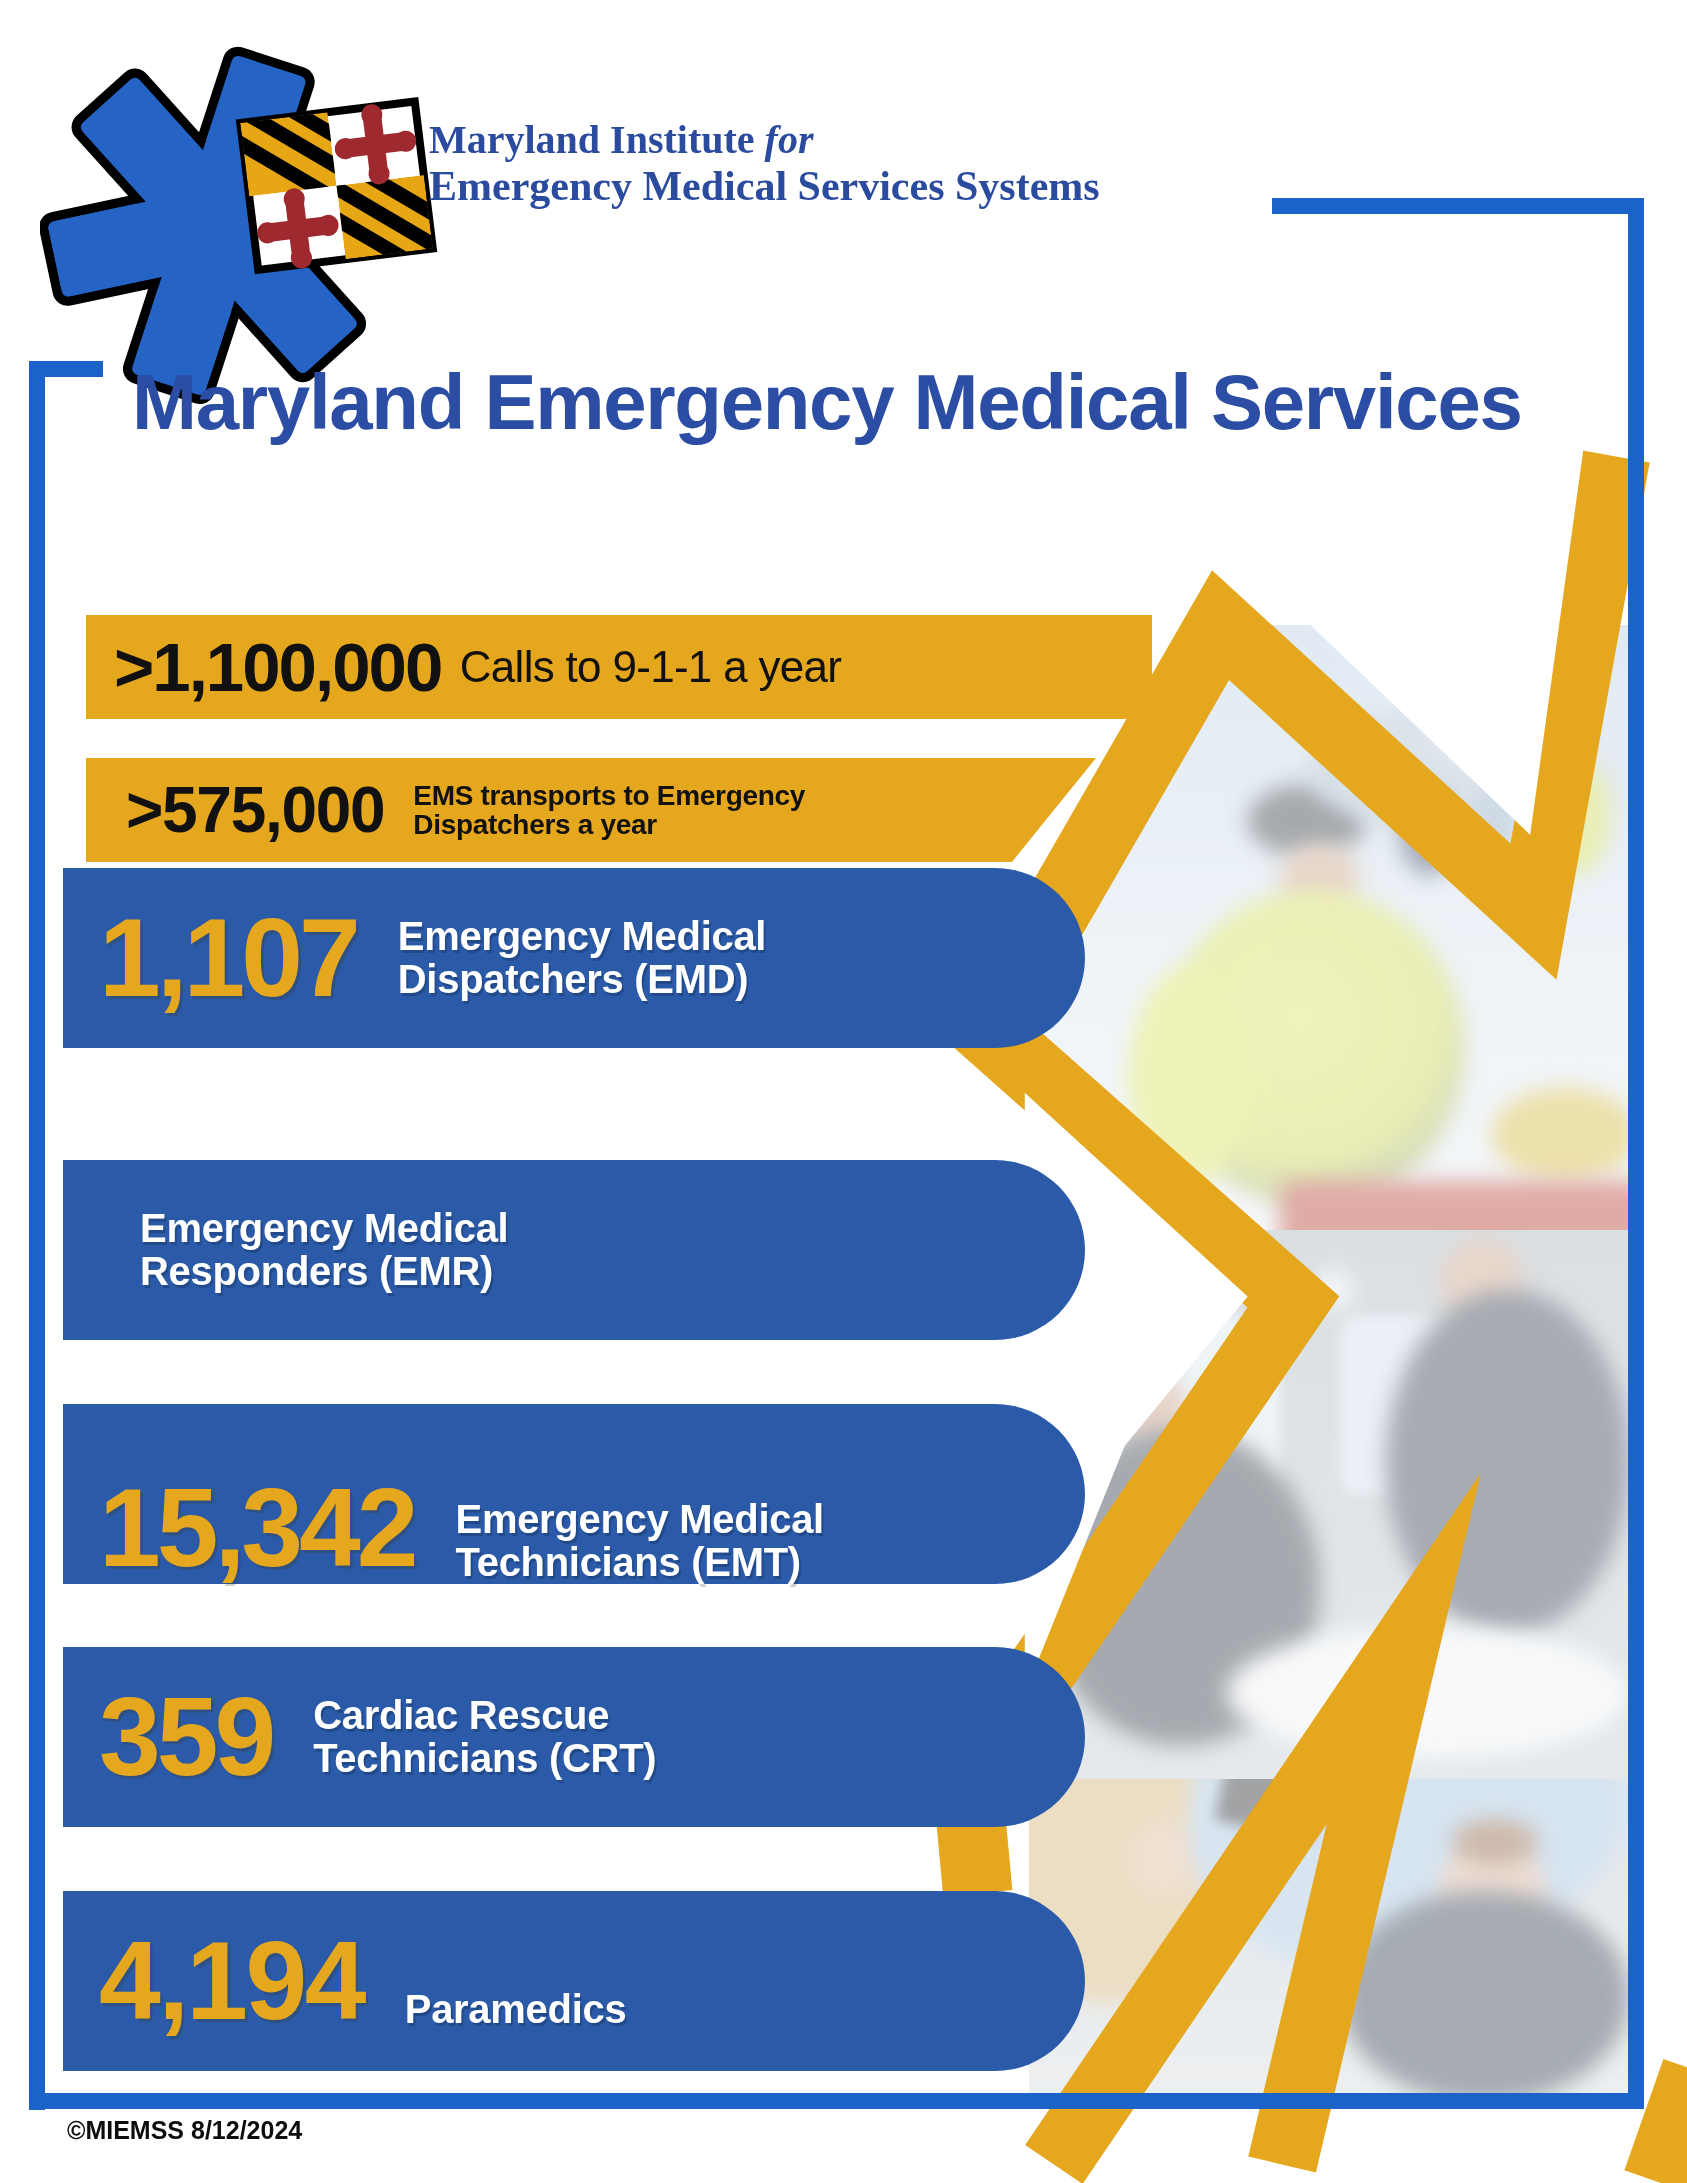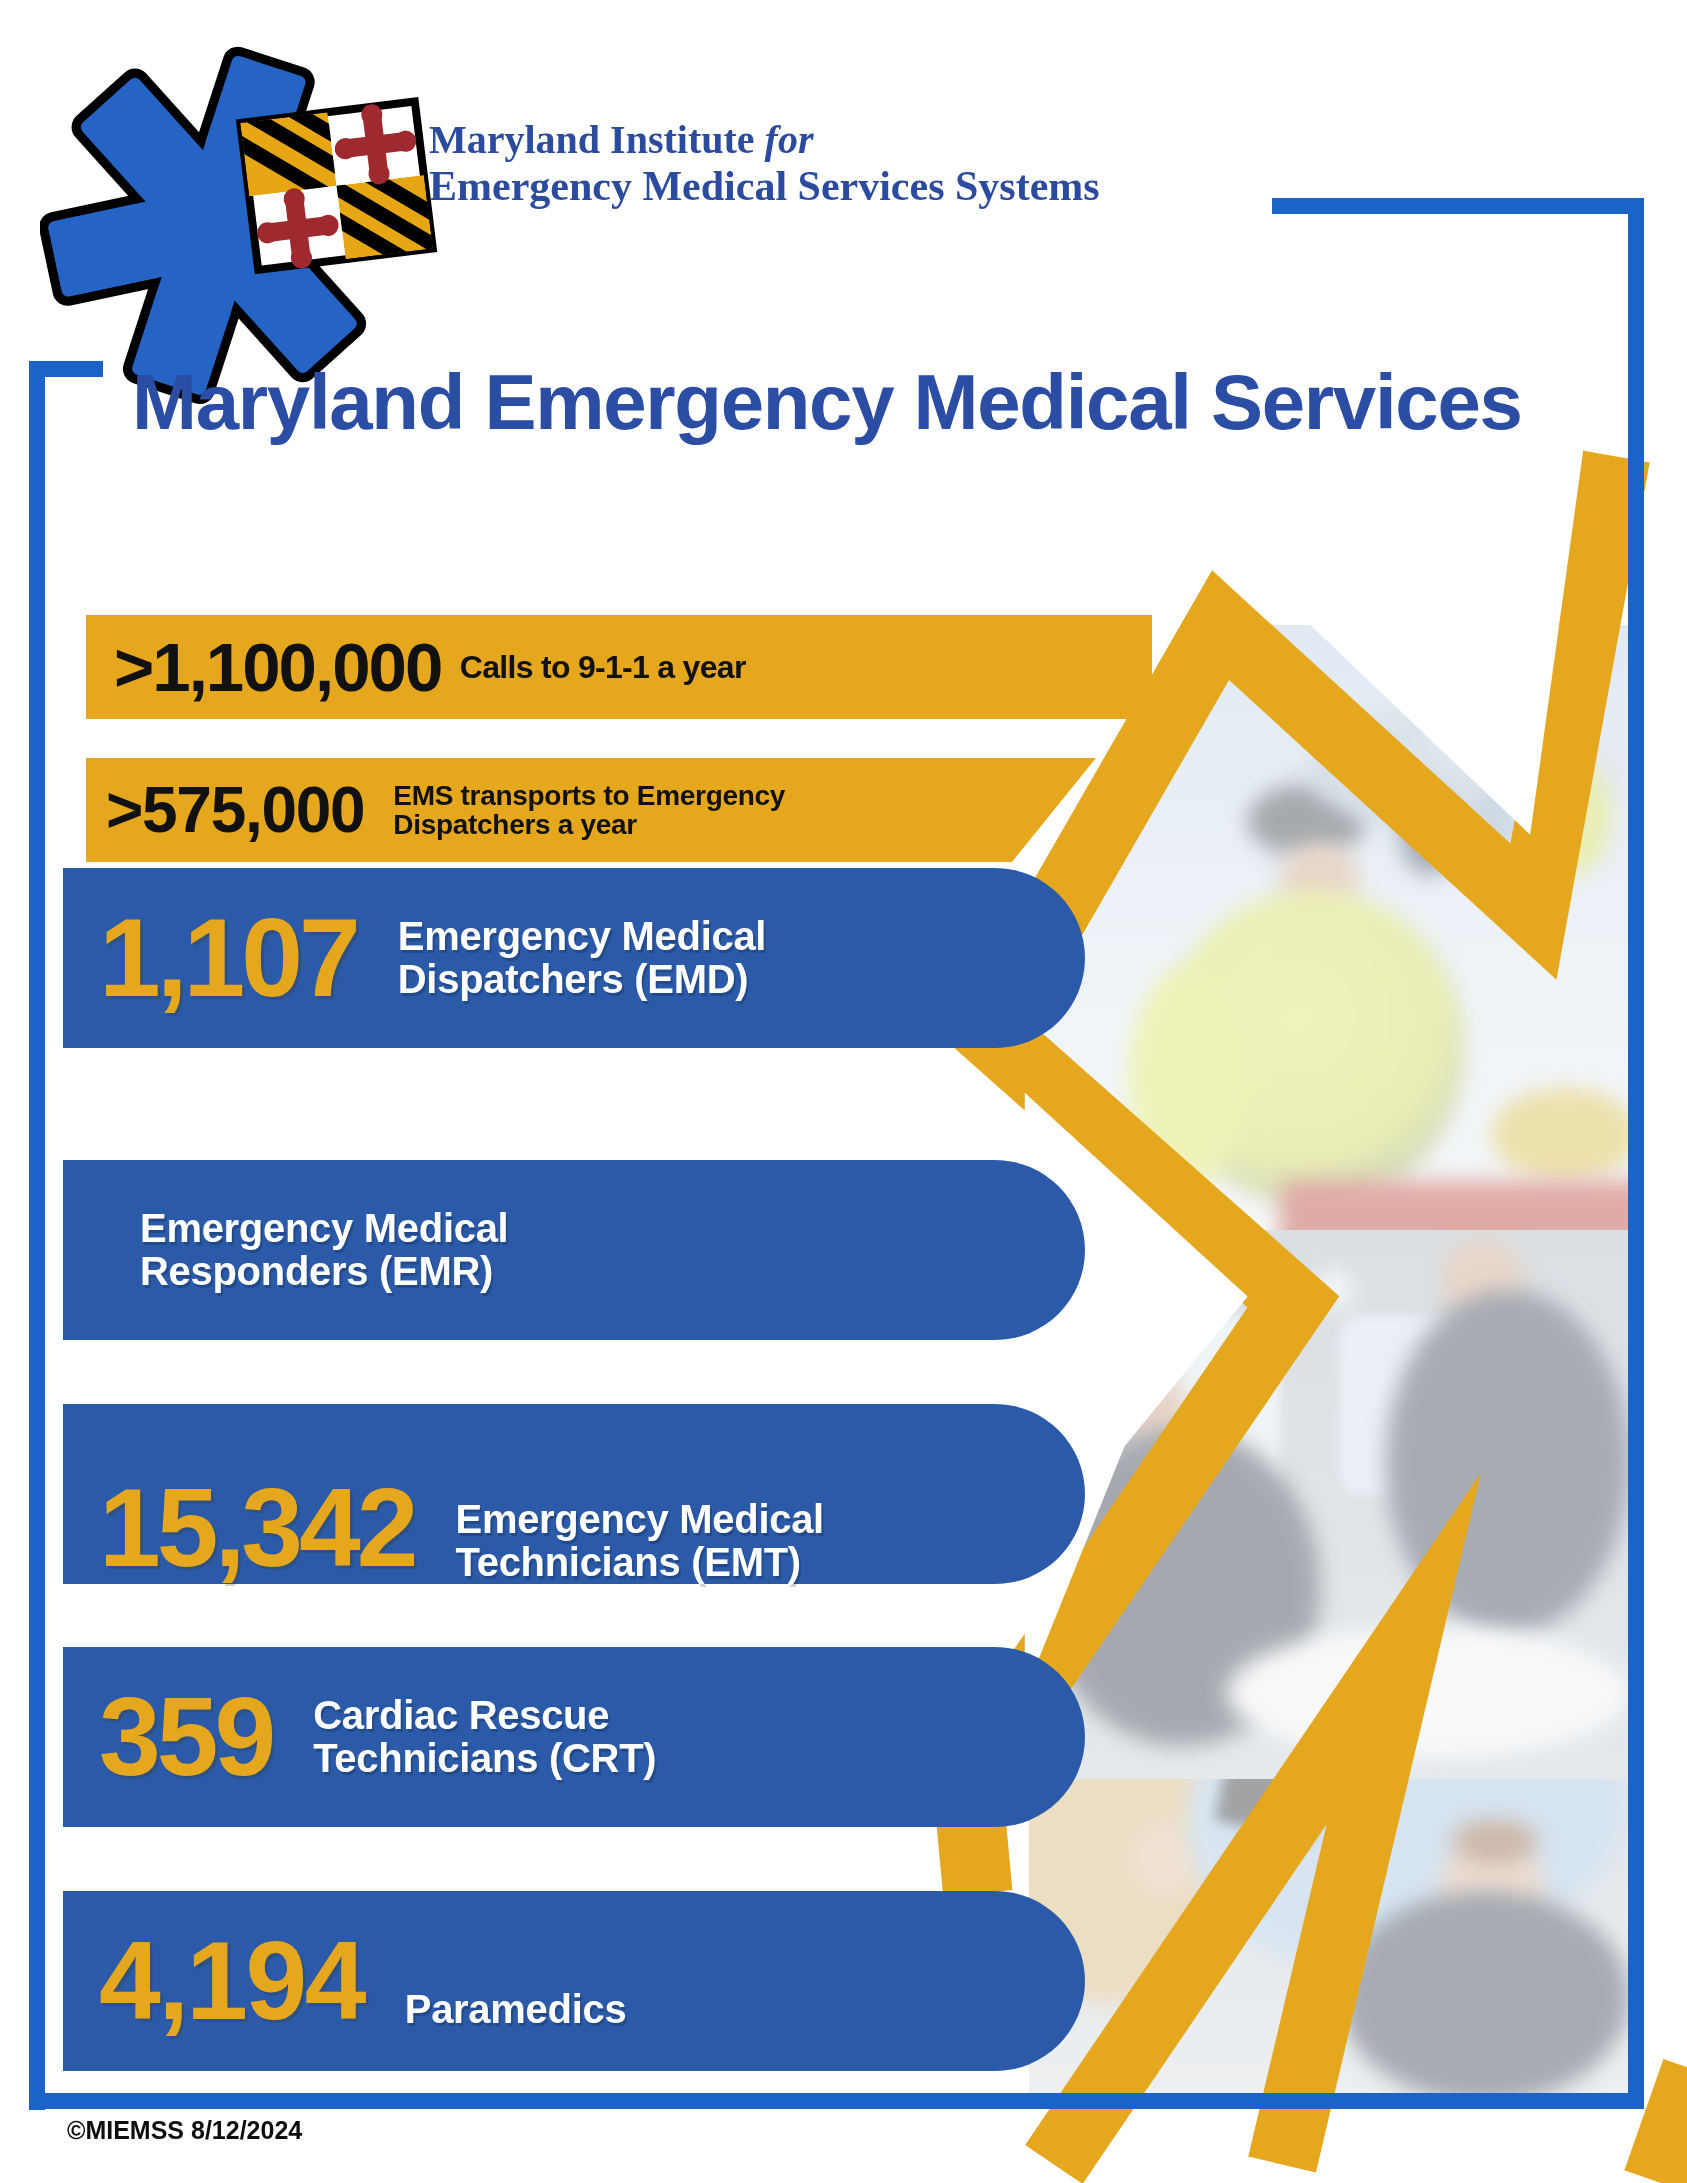--- a/index.html
+++ b/index.html
@@ -40,22 +40,22 @@
   .collage *{position:absolute;}
   .ph{overflow:hidden;}
   .ph1{left:0;top:0;width:600px;height:605px;background:linear-gradient(180deg,#b7cde2 0%,#d7e3ee 55%,#e9eef3 100%);}
   .ph2{left:0;top:605px;width:600px;height:549px;background:linear-gradient(180deg,#a7b4be,#c2ccd4);}
   .ph3{left:0;top:1154px;width:600px;height:316px;background:linear-gradient(180deg,#bdc7cf,#d4dade);}
   .blob{filter:blur(10.6px);border-radius:50%;}
   
   .gold-banner{position:absolute;background:var(--gold);z-index:30;display:flex;align-items:center;color:var(--ink);}
   .gold1{left:86px;top:615px;width:1066px;height:104px;padding-left:28px;}
   .gold1 .num{font-size:69px;font-weight:800;letter-spacing:-2px;}
-  .gold1 .lbl{font-size:32px;font-weight:700;margin-left:18.5px;letter-spacing:-0.7px;text-align:right;}
-  .gold2{left:86px;top:758px;width:1012px;height:104px;padding-left:20px;
+  .gold1 .lbl{font-size:44px;font-weight:400;margin-left:18.5px;letter-spacing:-0.7px;text-align:right;}
+  .gold2{left:86px;top:758px;width:1012px;height:104px;padding-left:40px;
     clip-path:polygon(0 0,99.8% 0,91.5% 100%,0 100%);}
   .gold2 .num{font-size:64px;font-weight:800;letter-spacing:-1.3px;}
   .gold2 .lbl2{font-size:28px;font-weight:800;line-height:1.05;margin-left:29px;letter-spacing:-0.3px;}
   
   .blue-banner{position:absolute;left:63px;width:1022px;height:180px;background:var(--banner-blue);
     border-radius:0 93px 93px 0;z-index:30;display:flex;align-items:center;padding-left:36px;}
   .blue-banner .num{color:var(--gold);font-size:111px;font-weight:800;letter-spacing:-4px;line-height:1;
     text-shadow:2.6px 3.3px 0 rgba(70,45,0,.22);}
   .blue-banner .lbl{color:var(--label-white);font-size:40px;font-weight:800;line-height:1.08;margin-left:41px;
     letter-spacing:-0.3px;text-shadow:2px 2.6px 0 rgba(0,0,0,.18);}

